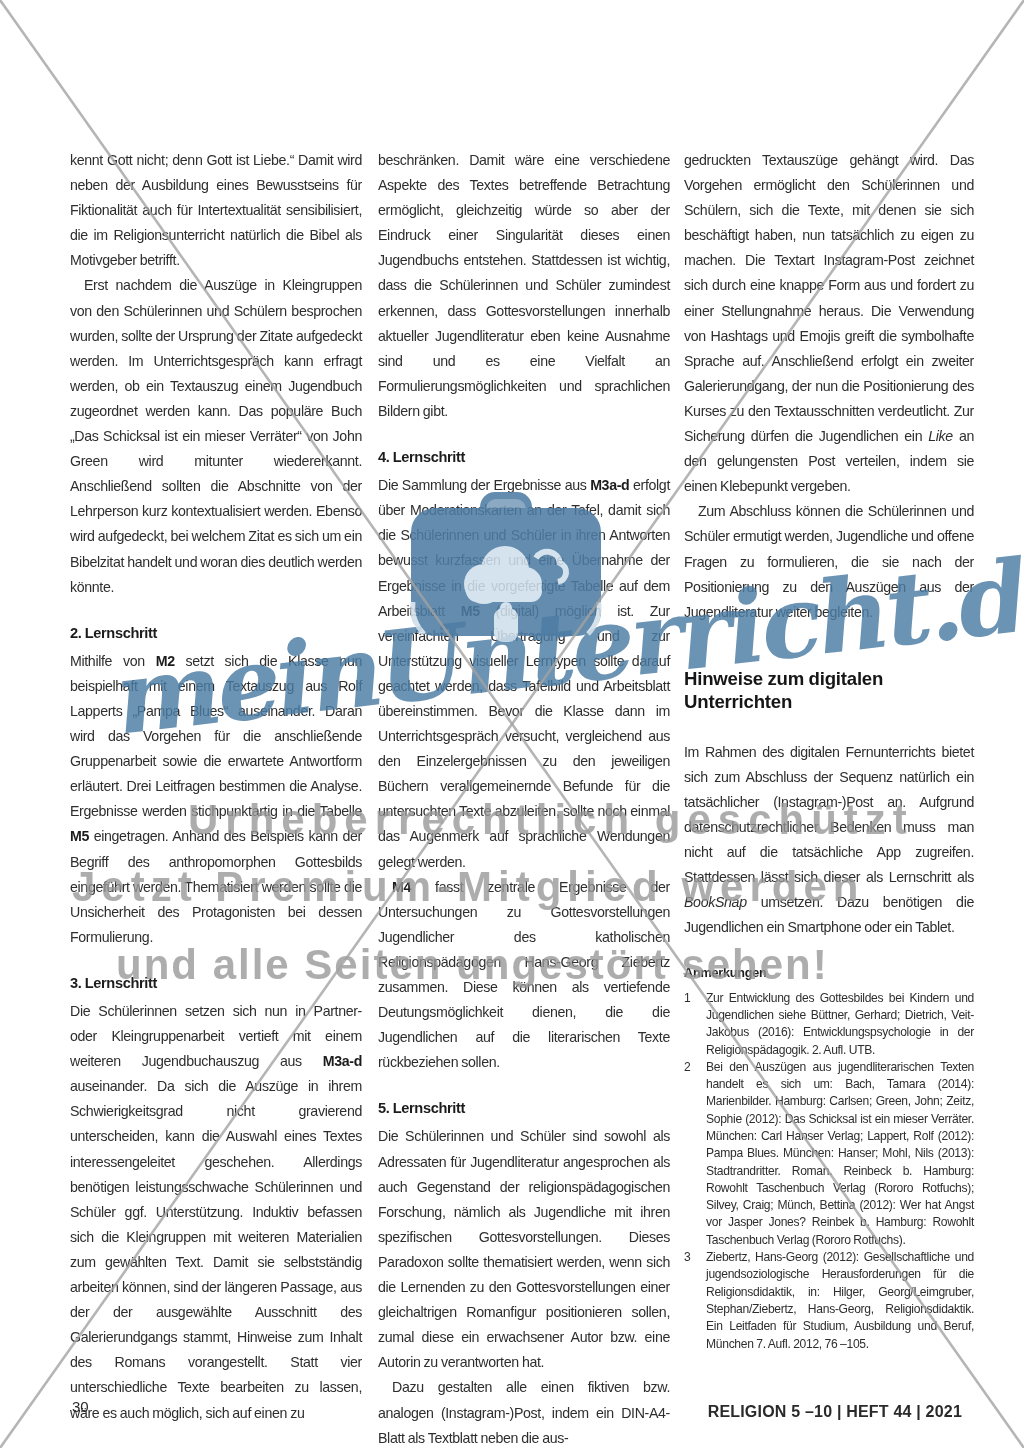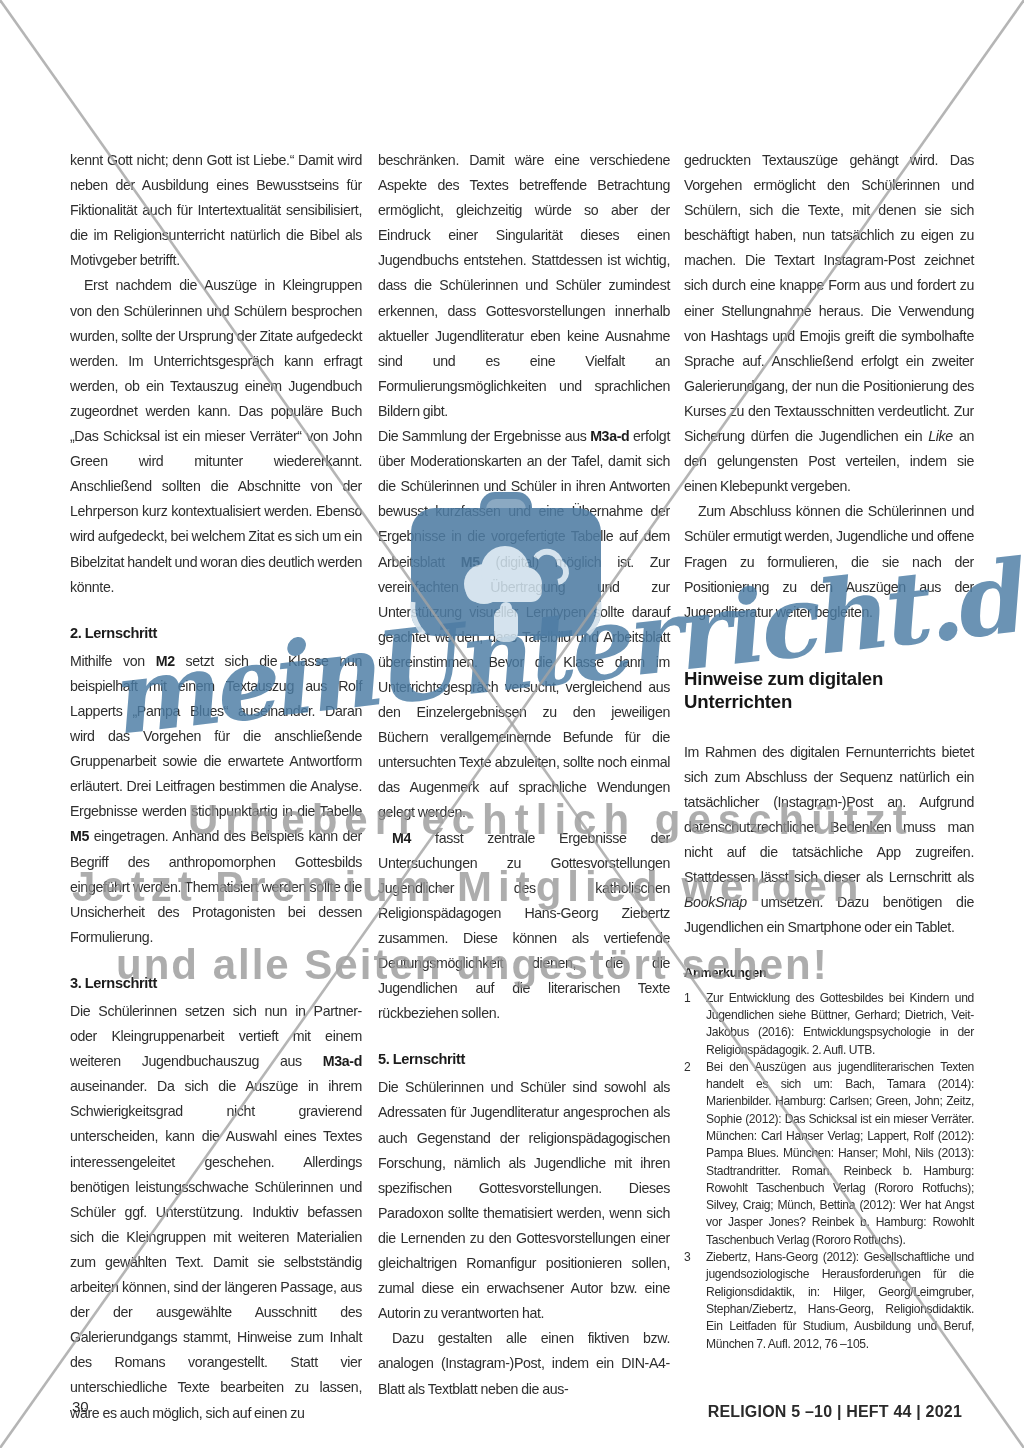--- a/index.html
+++ b/index.html
@@ -48,20 +48,21 @@
   <div class="col" id="col-0">
       <p class="para">kennt Gott nicht; denn Gott ist Liebe.“ Damit wird neben der Ausbildung eines Bewusstseins für Fiktionalität auch für Intertextualität sensibilisiert, die im Religionsunterricht natürlich die Bibel als Motivgeber betrifft.</p>
       <p class="para indent">Erst nachdem die Auszüge in Kleingruppen von den Schülerinnen und Schülern besprochen wurden, sollte der Ursprung der Zitate aufgedeckt werden. Im Unterrichtsgespräch kann erfragt werden, ob ein Textauszug einem Jugendbuch zugeordnet werden kann. Das populäre Buch „Das Schicksal ist ein mieser Verräter“ von John Green wird mitunter wiedererkannt. Anschließend sollten die Abschnitte von der Lehrperson kurz kontextualisiert werden. Ebenso wird aufgedeckt, bei welchem Zitat es sich um ein Bibelzitat handelt und woran dies deutlich werden könnte.</p>
       <div class="h-step">2. Lernschritt</div>
       <p class="para">Mithilfe von <strong>M2</strong> setzt sich die Klasse nun beispielhaft mit einem Textauszug aus Rolf Lapperts „Pampa Blues“ auseinander. Daran wird das Vorgehen für die anschließende Gruppenarbeit sowie die erwartete Antwortform erläutert. Drei Leitfragen bestimmen die Analyse. Ergebnisse werden stichpunktartig in die Tabelle <strong>M5</strong> eingetragen. Anhand des Beispiels kann der Begriff des anthropomorphen Gottesbilds eingeführt werden. Thematisiert werden sollte die Unsicherheit des Protagonisten bei dessen Formulierung.</p>
       <div class="h-step">3. Lernschritt</div>
       <p class="para">Die Schülerinnen setzen sich nun in Partner- oder Kleingruppenarbeit vertieft mit einem weiteren Jugendbuchauszug aus <strong>M3a-d</strong> auseinander. Da sich die Auszüge in ihrem Schwierigkeitsgrad nicht gravierend unterscheiden, kann die Auswahl eines Textes interessengeleitet geschehen. Allerdings benötigen leistungsschwache Schülerinnen und Schüler ggf. Unterstützung. Induktiv befassen sich die Kleingruppen mit weiteren Materialien zum gewählten Text. Damit sie selbstständig arbeiten können, sind der längeren Passage, aus der der ausgewählte Ausschnitt des Galerierundgangs stammt, Hinweise zum Inhalt des Romans vorangestellt. Statt vier unterschiedliche Texte bearbeiten zu lassen, wäre es auch möglich, sich auf einen zu</p>
     </div>
   <div class="col" id="col-1">
       <p class="para">beschränken. Damit wäre eine verschiedene Aspekte des Textes betreffende Betrachtung ermöglicht, gleichzeitig würde so aber der Eindruck einer Singularität dieses einen Jugendbuchs entstehen. Stattdessen ist wichtig, dass die Schülerinnen und Schüler zumindest erkennen, dass Gottesvorstellungen innerhalb aktueller Jugendliteratur eben keine Ausnahme sind und es eine Vielfalt an Formulierungsmöglichkeiten und sprachlichen Bildern gibt.</p>
+      <div class="h-step">4. Lernschritt</div>
       <p class="para">Die Sammlung der Ergebnisse aus <strong>M3a-d</strong> erfolgt über Moderationskarten an der Tafel, damit sich die Schülerinnen und Schüler in ihren Antworten bewusst kurzfassen und eine Übernahme der Ergebnisse in die vorgefertigte Tabelle auf dem Arbeitsblatt <strong>M5</strong> (digital) möglich ist. Zur vereinfachten Übertragung und zur Unterstützung visueller Lerntypen sollte darauf geachtet werden, dass Tafelbild und Arbeitsblatt übereinstimmen. Bevor die Klasse dann im Unterrichtsgespräch versucht, vergleichend aus den Einzelergebnissen zu den jeweiligen Büchern verallgemeinernde Befunde für die untersuchten Texte abzuleiten, sollte noch einmal das Augenmerk auf sprachliche Wendungen gelegt werden.</p>
       <p class="para indent"><strong>M4</strong> fasst zentrale Ergebnisse der Untersuchungen zu Gottesvorstellungen Jugendlicher des katholischen Religionspädagogen Hans-Georg Ziebertz zusammen. Diese können als vertiefende Deutungsmöglichkeit dienen, die die Jugendlichen auf die literarischen Texte rückbeziehen sollen.</p>
       <div class="h-step">5. Lernschritt</div>
       <p class="para">Die Schülerinnen und Schüler sind sowohl als Adressaten für Jugendliteratur angesprochen als auch Gegenstand der religionspädagogischen Forschung, nämlich als Jugendliche mit ihren spezifischen Gottesvorstellungen. Dieses Paradoxon sollte thematisiert werden, wenn sich die Lernenden zu den Gottesvorstellungen einer gleichaltrigen Romanfigur positionieren sollen, zumal diese ein erwachsener Autor bzw. eine Autorin zu verantworten hat.</p>
       <p class="para indent">Dazu gestalten alle einen fiktiven bzw. analogen (Instagram-)Post, indem ein DIN-A4-Blatt als Textblatt neben die aus-</p>
     </div>
   <div class="col" id="col-2">
       <p class="para">gedruckten Textauszüge gehängt wird. Das Vorgehen ermöglicht den Schülerinnen und Schülern, sich die Texte, mit denen sie sich beschäftigt haben, nun tatsächlich zu eigen zu machen. Die Textart Instagram-Post zeichnet sich durch eine knappe Form aus und fordert zu einer Stellungnahme heraus. Die Verwendung von Hashtags und Emojis greift die symbolhafte Sprache auf. Anschließend erfolgt ein zweiter Galerierundgang, der nun die Positionierung des Kurses zu den Textausschnitten verdeutlicht. Zur Sicherung dürfen die Jugendlichen ein <em>Like</em> an den gelungensten Post verteilen, indem sie einen Klebepunkt vergeben.</p>
       <p class="para indent">Zum Abschluss können die Schülerinnen und Schüler ermutigt werden, Jugendliche und offene Fragen zu formulieren, die sie nach der Positionierung zu den Auszügen aus der Jugendliteratur weiter begleiten.</p>
       <div class="h-section">Hinweise zum digitalen Unterrichten</div>

